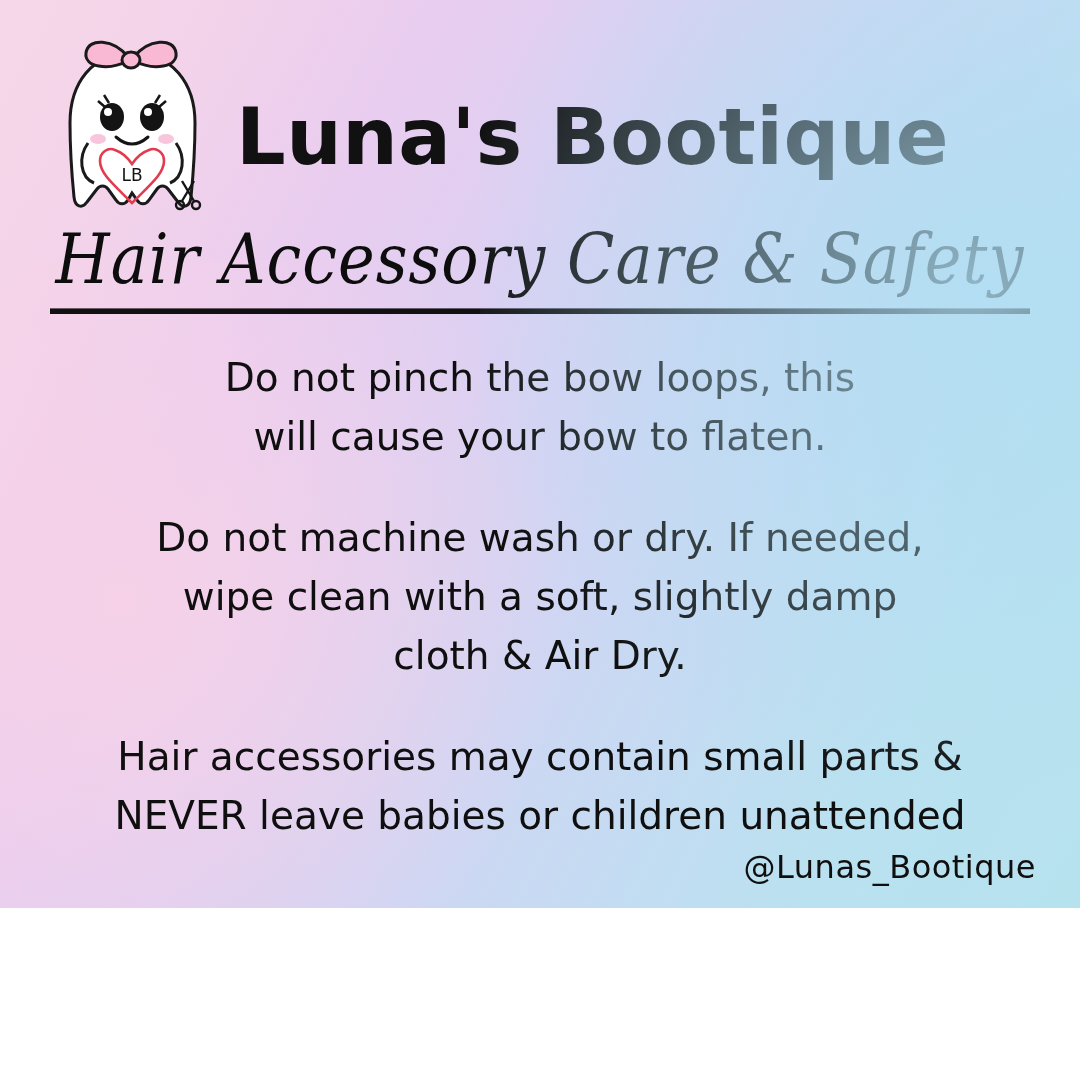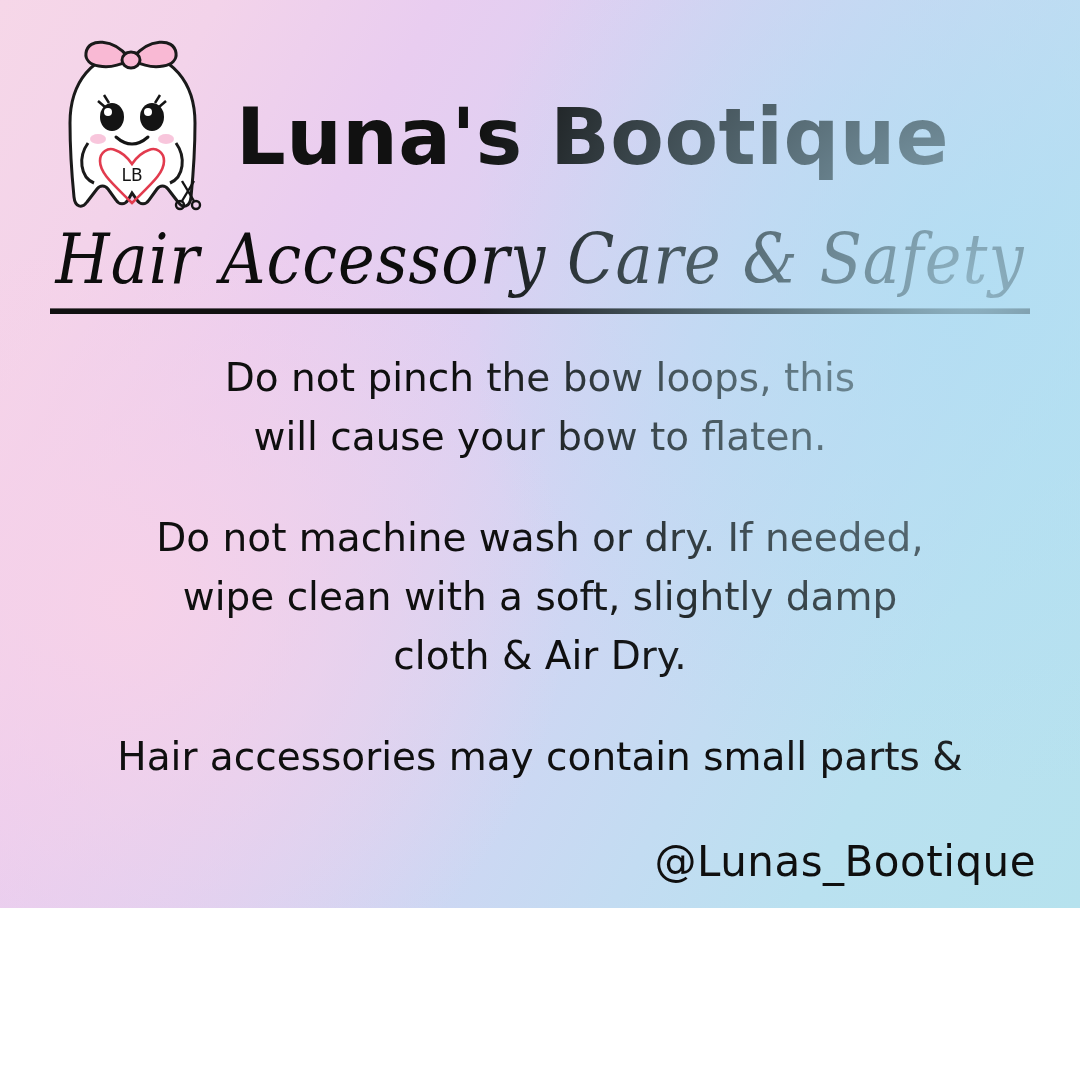--- a/index.html
+++ b/index.html
@@ -121,21 +121,21 @@
   }
   .line {
     display: block;
   }
 
   .handle {
     position: absolute;
     right: 44px;
     bottom: 22px;
     font-family: "DejaVu Sans", sans-serif;
-    font-size: 42px;
+    font-size: 32px;
     font-weight: 400;
     color: #0f0f0f;
     letter-spacing: 0.5px;
   }
 </style>
 </head>
 <body>
 
 <div class="card">
 
@@ -219,17 +219,18 @@
     </div>
 
     <div class="para">
       <span class="line">Do not machine wash or dry. If needed,</span>
       <span class="line">wipe clean with a soft, slightly damp</span>
       <span class="line">cloth &amp; Air Dry.</span>
     </div>
 
     <div class="para">
       <span class="line">Hair accessories may contain small parts &amp;</span>
+      <span class="line">NEVER leave babies or children unattended</span>
     </div>
   </div>
 
   <div class="handle">@Lunas_Bootique</div>
 </div>
 
 </body></html>

